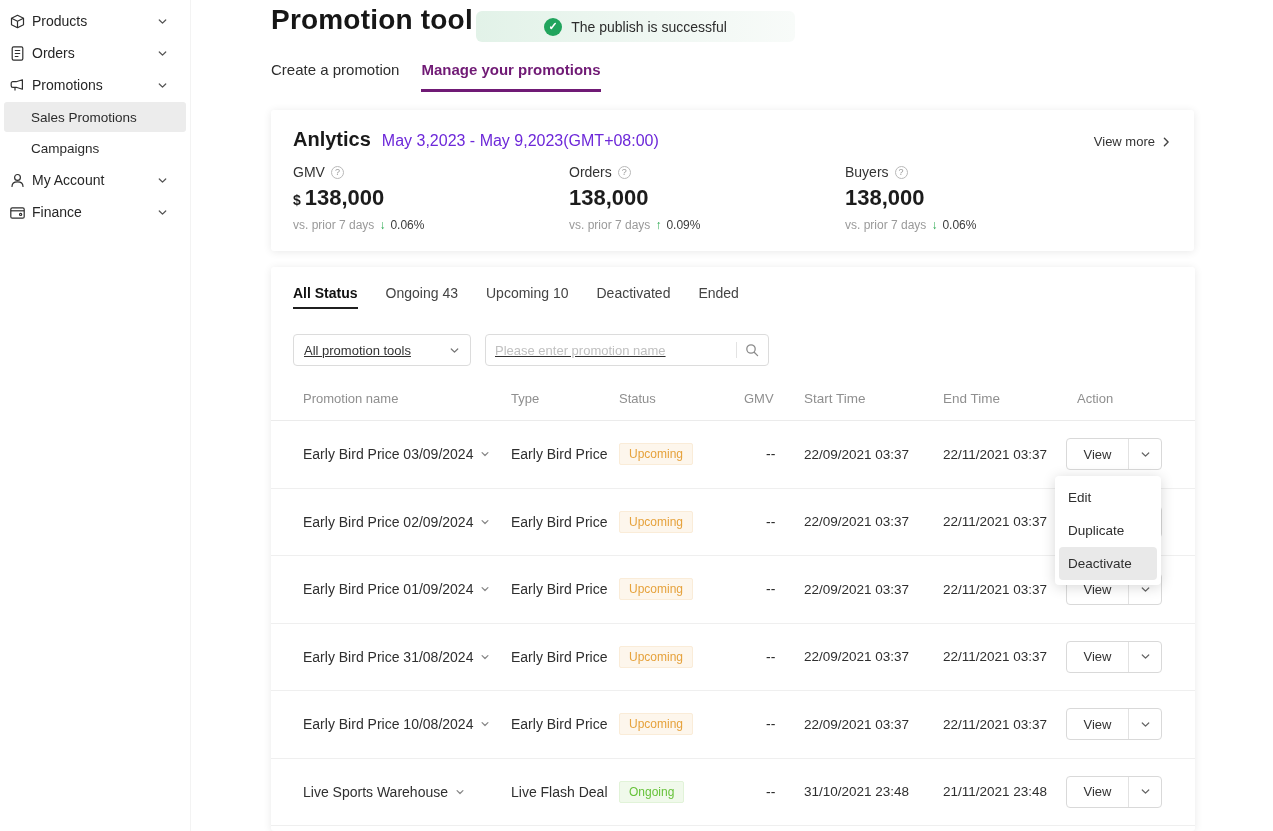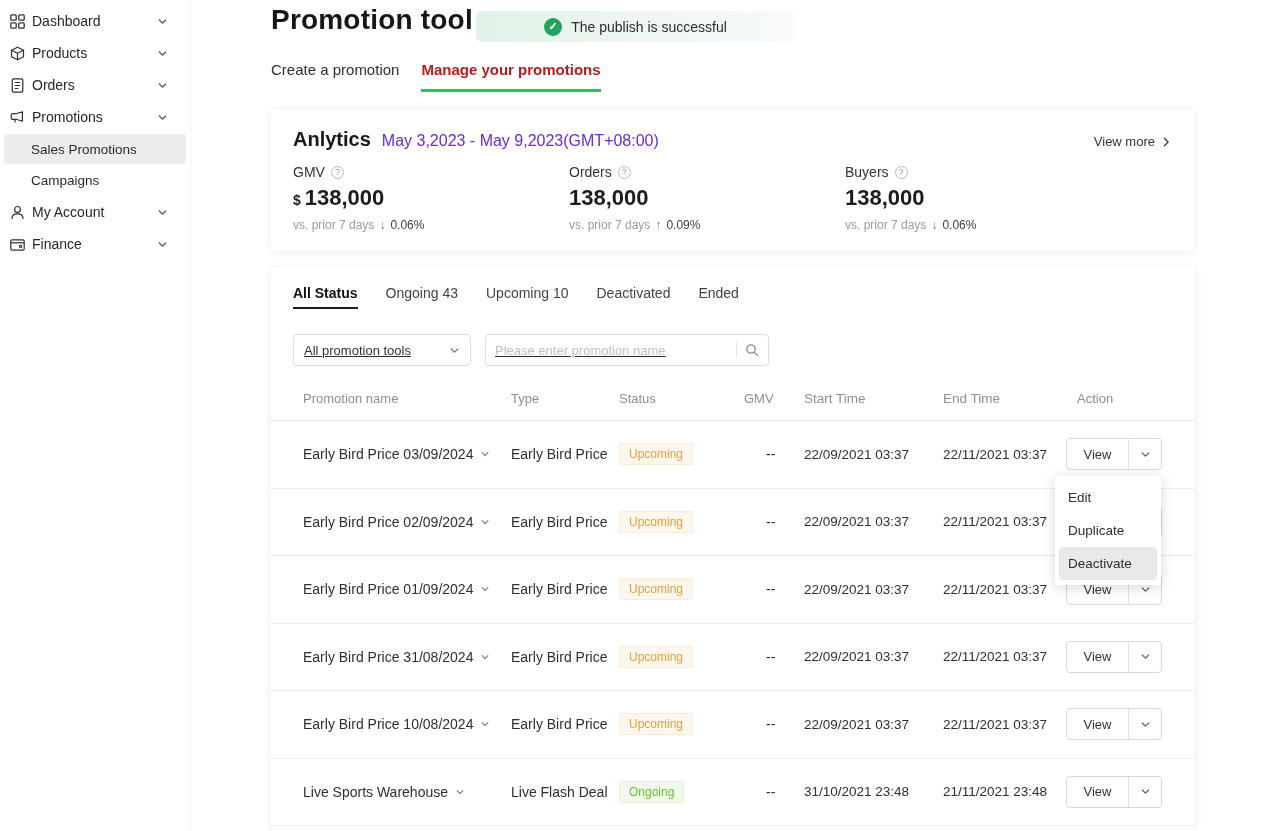--- a/index.html
+++ b/index.html
@@ -26,21 +26,21 @@
   .page-title { position:absolute; left:80px; top:4px; font-size:28px; font-weight:700; color:#161616; letter-spacing:.2px; }
 
   .toast { position:absolute; left:285px; top:11px; width:319px; height:31px; border-radius:6px;
     background:linear-gradient(90deg,#e2f2e8 0%,#eff7f2 55%,#f8fbf9 100%);
     display:flex; align-items:center; justify-content:center; gap:9px; font-size:14px; color:#2c2c2c; }
   .check-circle { width:18px; height:18px; border-radius:50%; background:#21a45d; color:#fff; font-size:11px; font-weight:700;
     display:flex; align-items:center; justify-content:center; }
 
   .main-tabs { position:absolute; left:80px; top:61px; display:flex; gap:22px;text-align:center; }
   .mtab { font-size:15px; color:#2e2e2e; padding-bottom:11px; cursor:pointer; }
-  .mtab.active { font-weight:700; color:#b91c1c; border-bottom:3px solid #22c55e; }
+  .mtab.active { font-weight:700; color:#701a75; border-bottom:3px solid #701a75; }
 
   .card { position:absolute; background:#fff; border-radius:3px; box-shadow:0 1px 8px rgba(0,0,0,.09); }
 
   
   .analytics { left:80px; top:110px; width:923px; height:141px; }
   .an-head { display:flex; align-items:baseline; padding:18px 22px 0 22px; }
   .an-title { font-size:20px; font-weight:700; color:#191919; }
   .an-date { font-size:16px; color:#6d28d9; margin-left:11px; }
   .view-more { margin-left:auto; display:flex; align-items:center; gap:5px; font-size:13px; color:#333; cursor:pointer; }
   .view-more svg { width:12px; height:12px; color:#444; }
@@ -102,36 +102,20 @@
     box-shadow:0 2px 14px rgba(0,0,0,.16); padding:5px 0; z-index:20; }
   .menu-item { height:33px; display:flex; align-items:center; padding:0 13px; font-size:13.5px; color:#2e2e2e; cursor:pointer; }
   .menu-item.hl { background:#e9e9e9; margin:0 4px; padding:0 9px; border-radius:4px; }
 </style>
 </head>
 <body>
 
 <aside class="sidebar">
   <div class="side-item">
     <span class="side-icon">
-      <svg viewBox="0 0 17 17" fill="none" stroke="currentColor" stroke-width="1.3">
-          <rect x="1.8" y="1.8" width="5.4" height="5.4" rx="1"></rect>
-          <rect x="9.8" y="1.8" width="5.4" height="5.4" rx="1"></rect>
-          <rect x="1.8" y="9.8" width="5.4" height="5.4" rx="1"></rect>
-          <rect x="9.8" y="9.8" width="5.4" height="5.4" rx="1"></rect>
-        </svg>
-    </span>
-    <span class="side-label">Dashboard</span>
-    <span class="side-chev">
-        <svg viewBox="0 0 12 12" fill="none" stroke="currentColor" stroke-width="1.4" stroke-linecap="round" stroke-linejoin="round">
-          <path d="M2.5 4.3 6 7.8 9.5 4.3"></path>
-        </svg>
-      </span>
-  </div>
-  <div class="side-item">
-    <span class="side-icon">
       <svg viewBox="0 0 17 17" fill="none" stroke="currentColor" stroke-width="1.2" stroke-linejoin="round">
           <path d="M2.5 5.3 8.5 2.3 14.5 5.3 14.5 11.7 8.5 14.7 2.5 11.7Z"></path>
           <path d="M2.5 5.3 8.5 8.3 14.5 5.3"></path>
           <path d="M8.5 8.3V14.7"></path>
         </svg>
     </span>
     <span class="side-label">Products</span>
     <span class="side-chev">
         <svg viewBox="0 0 12 12" fill="none" stroke="currentColor" stroke-width="1.4" stroke-linecap="round" stroke-linejoin="round">
           <path d="M2.5 4.3 6 7.8 9.5 4.3"></path>

